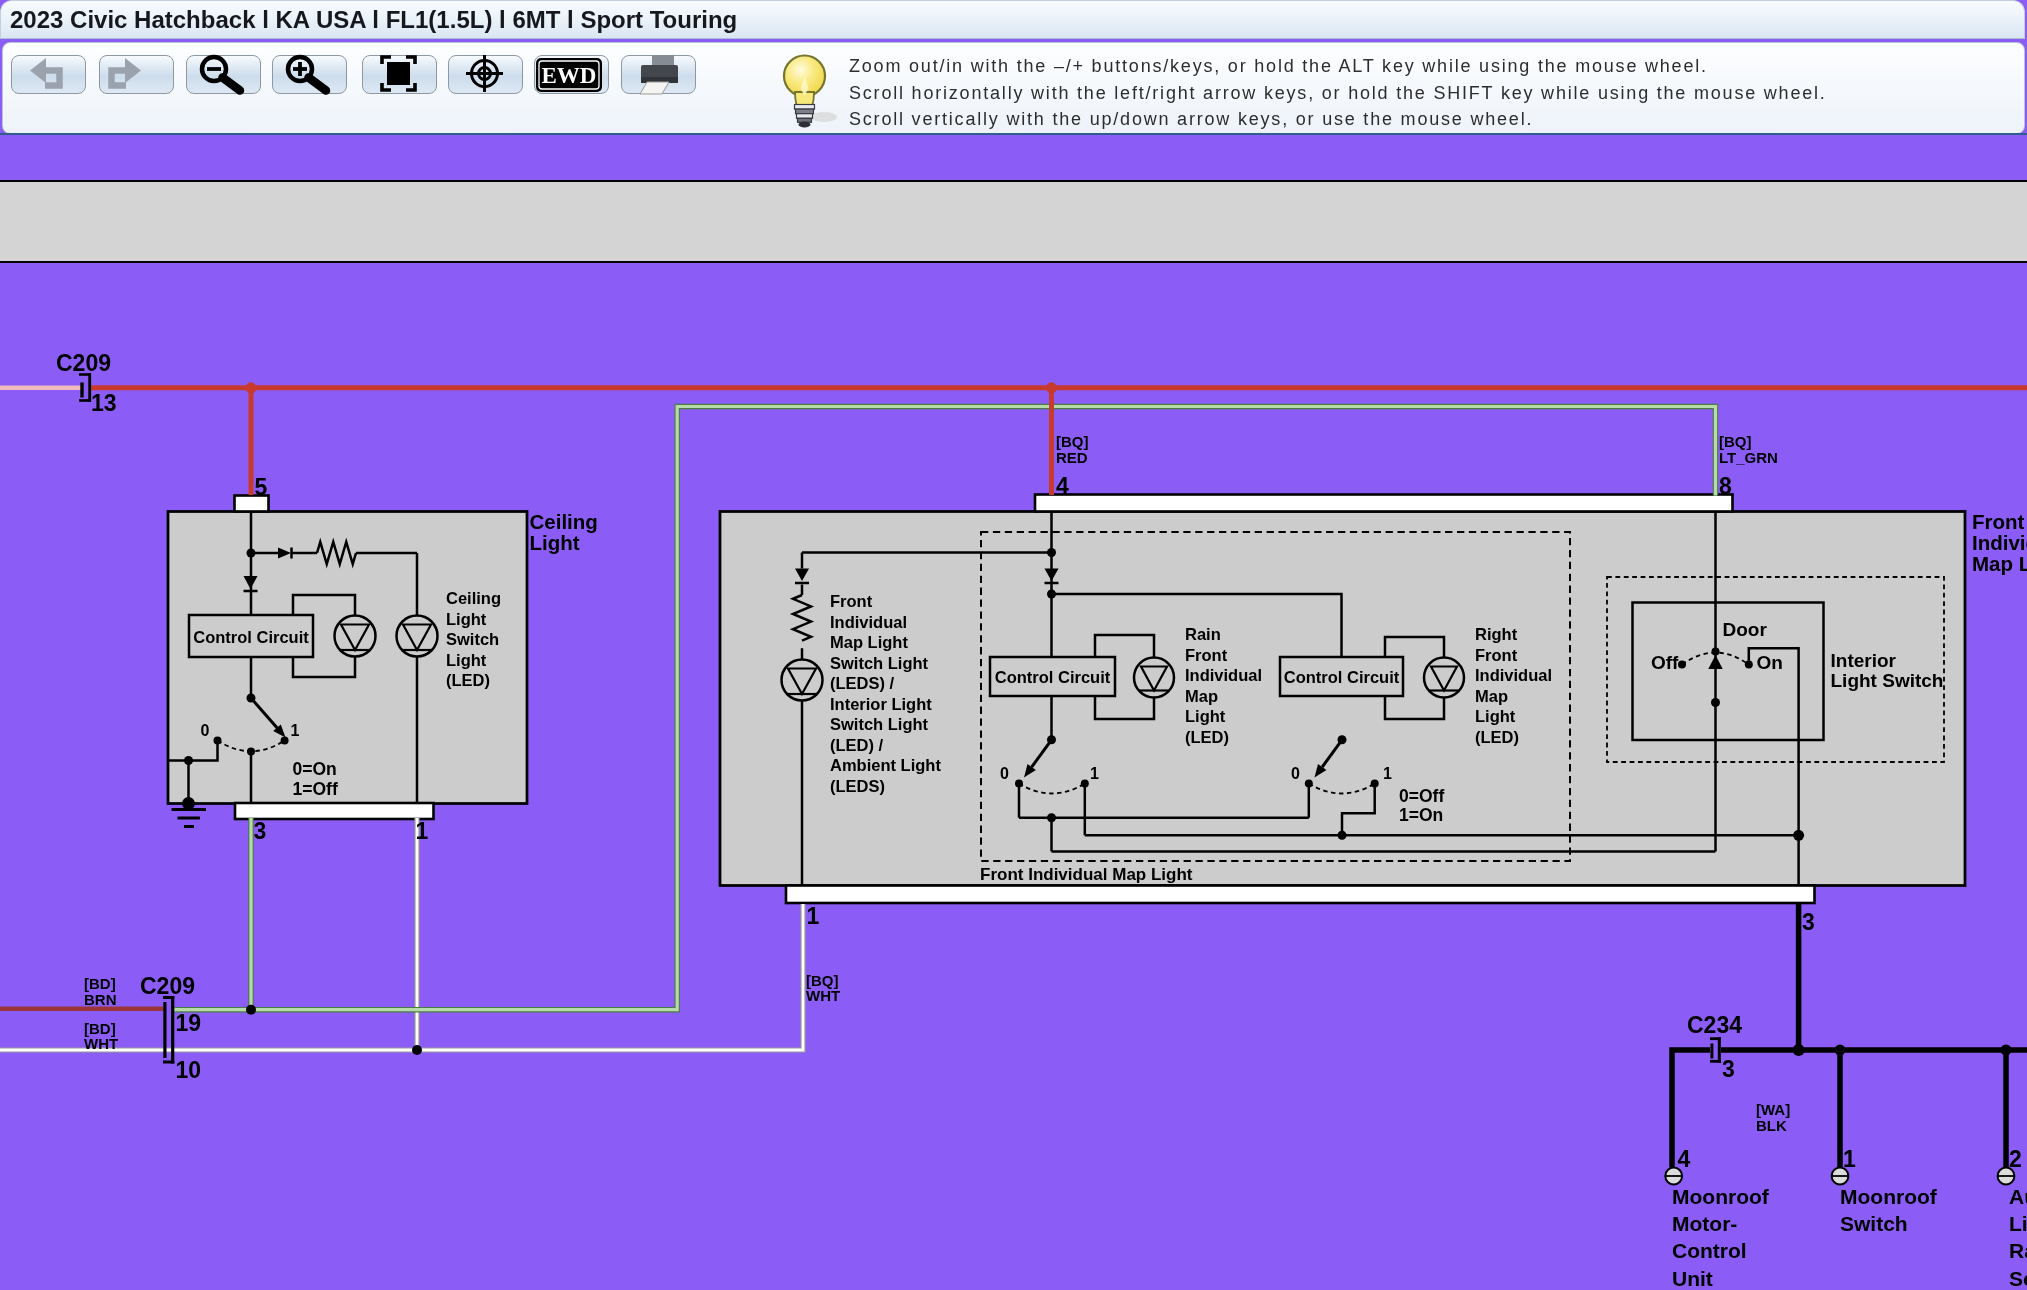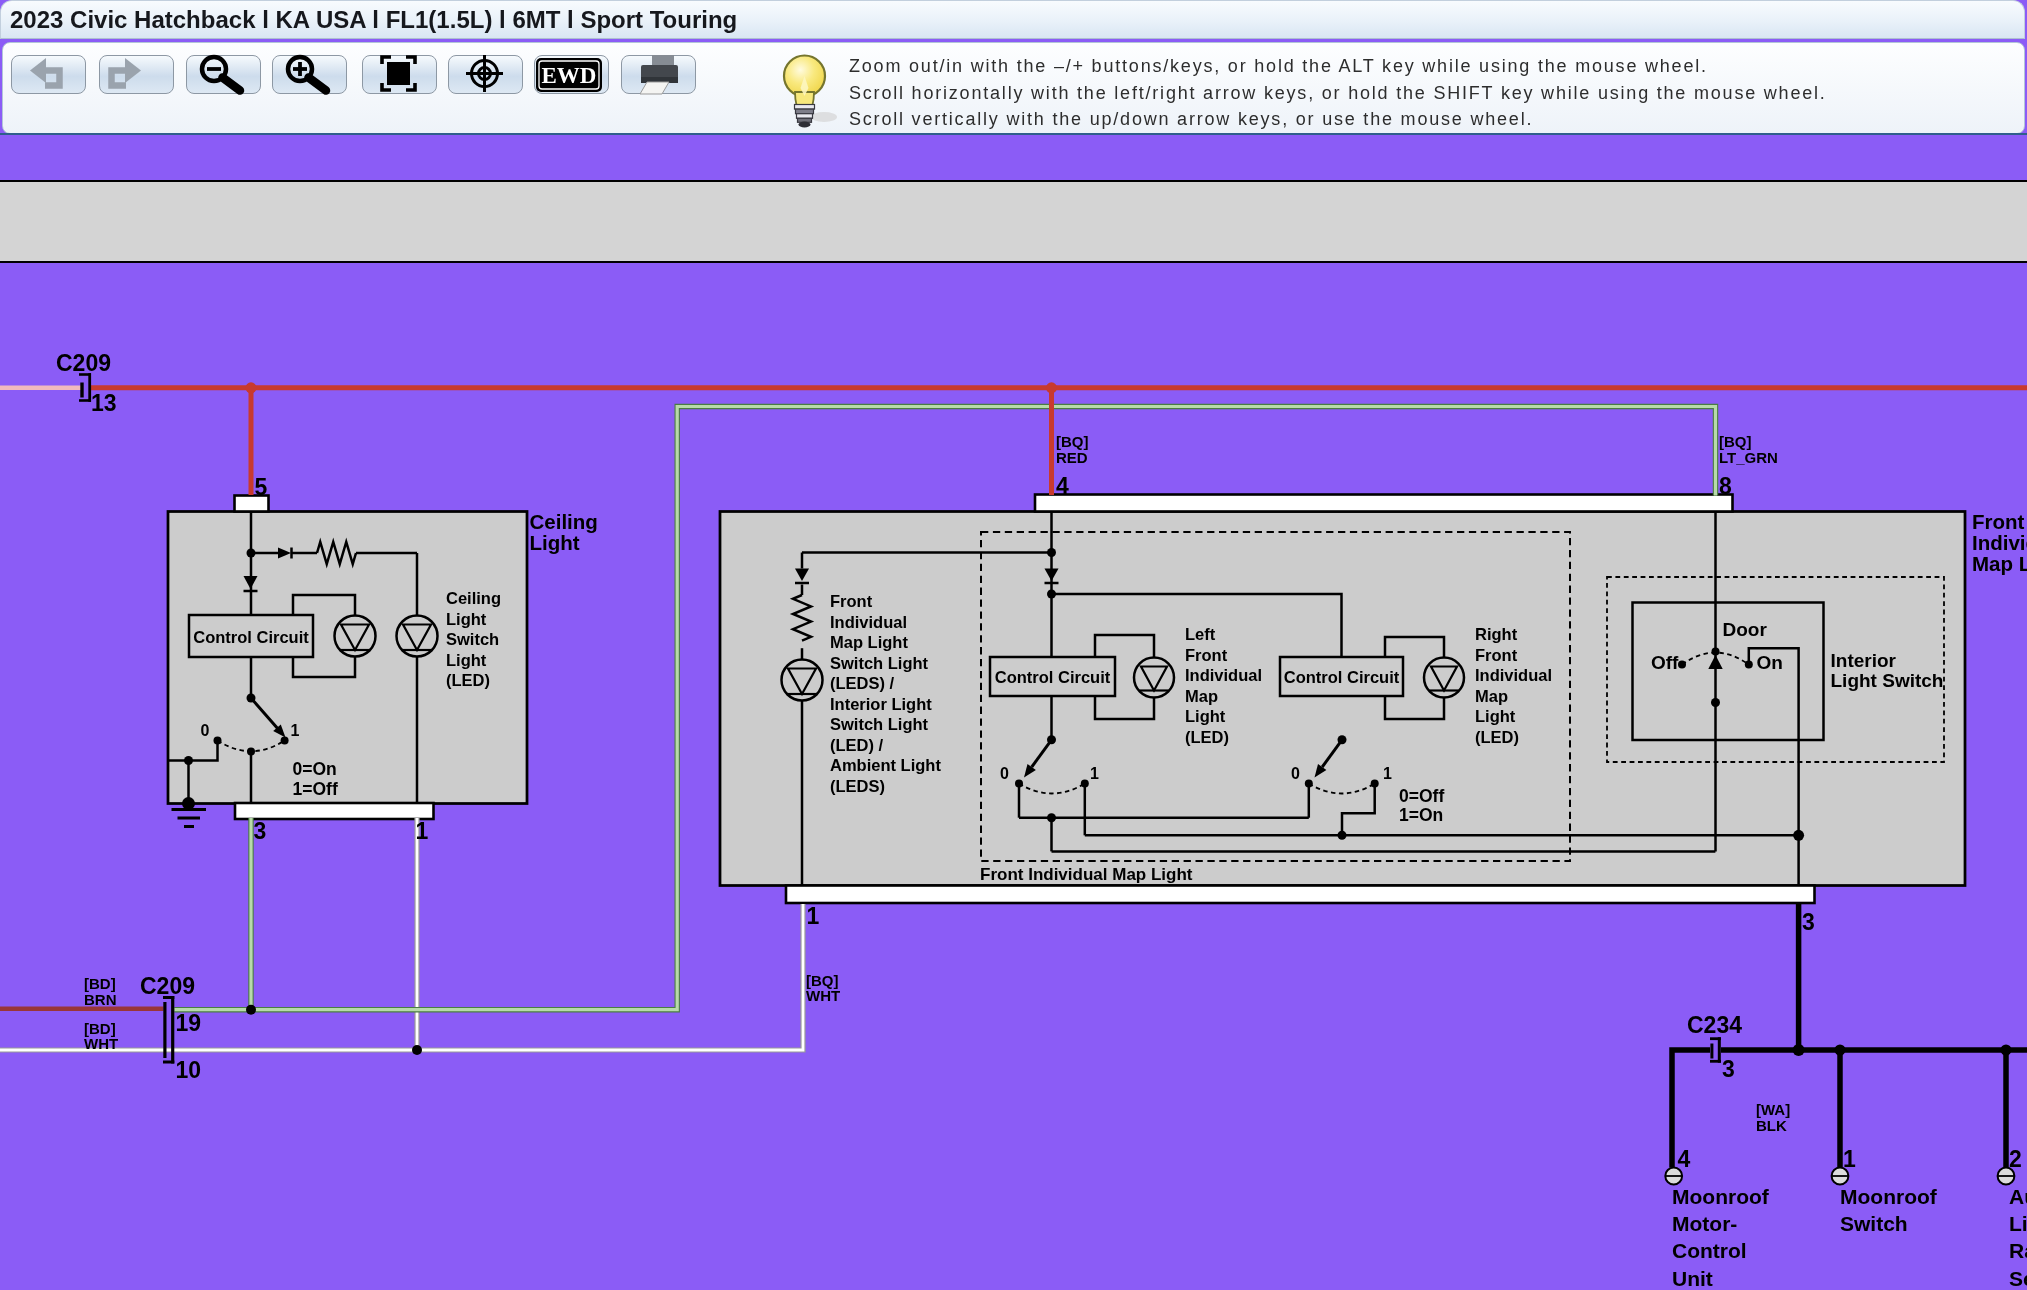--- a/index.html
+++ b/index.html
@@ -365,21 +365,21 @@
     <div class="abs b t16" style="left:830px;top:591px;">Front
 Individual
 Map Light
 Switch Light
 (LEDS) /
 Interior Light
 Switch Light
 (LED) /
 Ambient Light
 (LEDS)</div>
-    <div class="abs b t16" style="left:1185px;top:624px;">Left
+    <div class="abs b t16" style="left:1185px;top:624px;">Rain
 Front
 Individual
 Map
 Light
 (LED)</div>
     <div class="abs b t16" style="left:1475px;top:624px;">Right
 Front
 Individual
 Map
 Light

